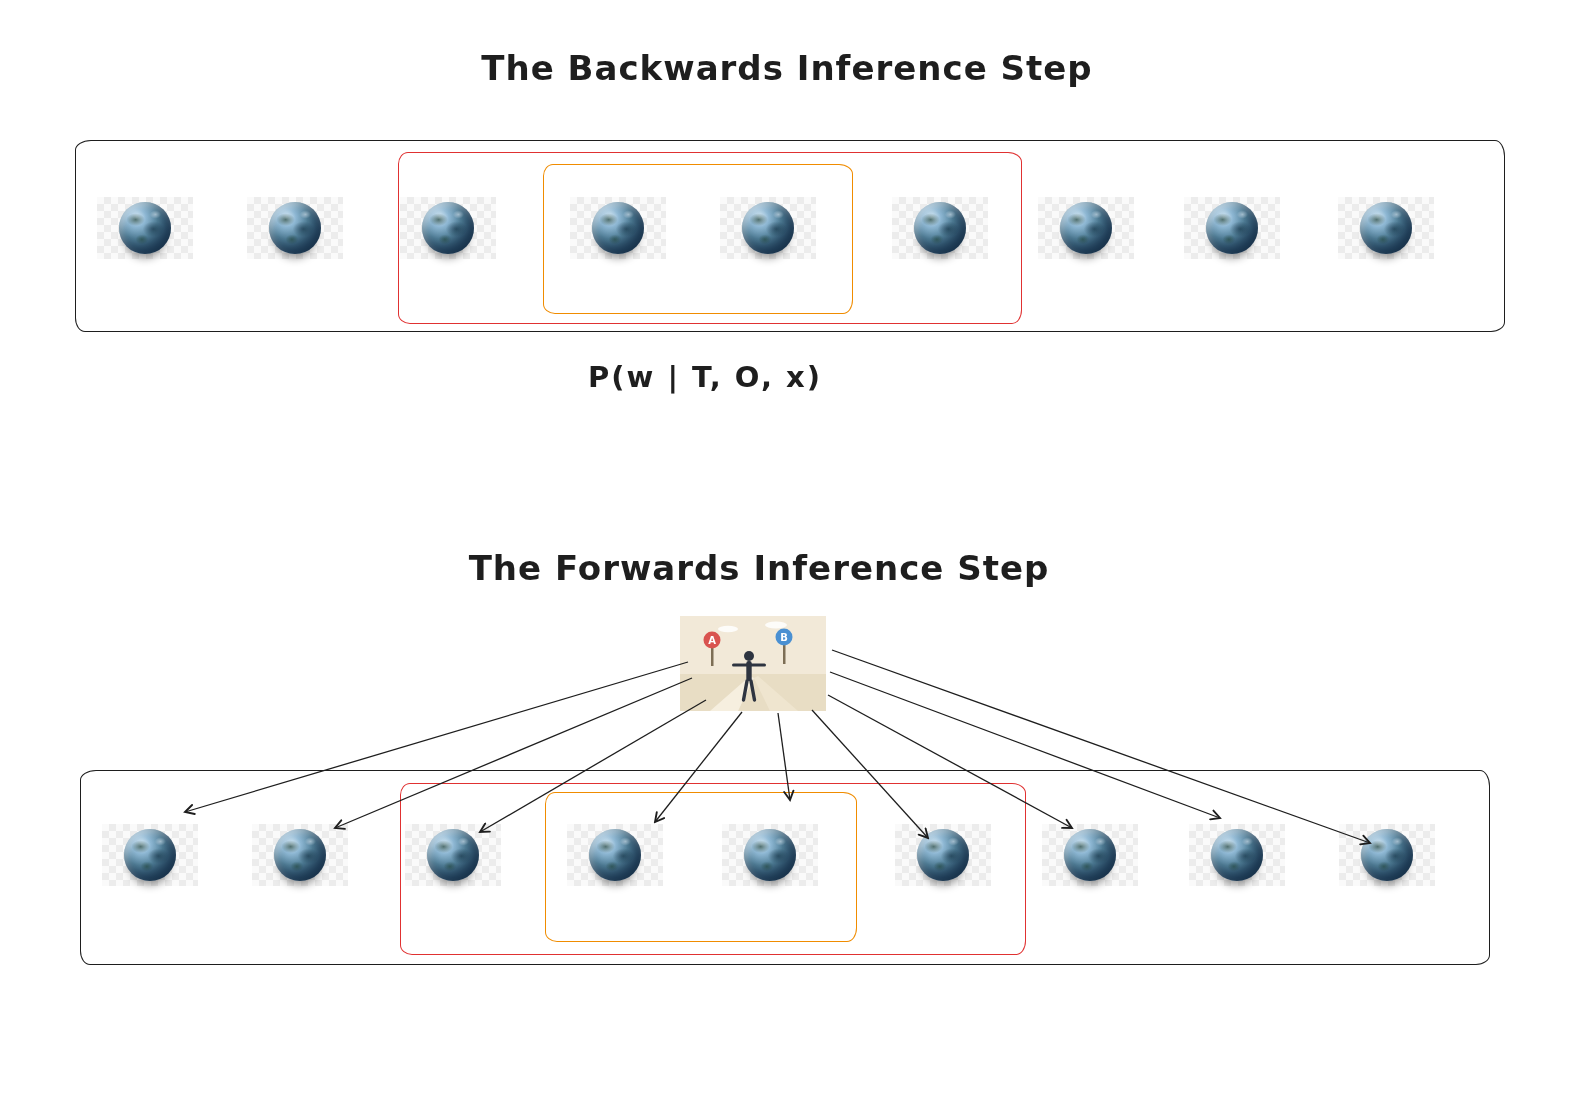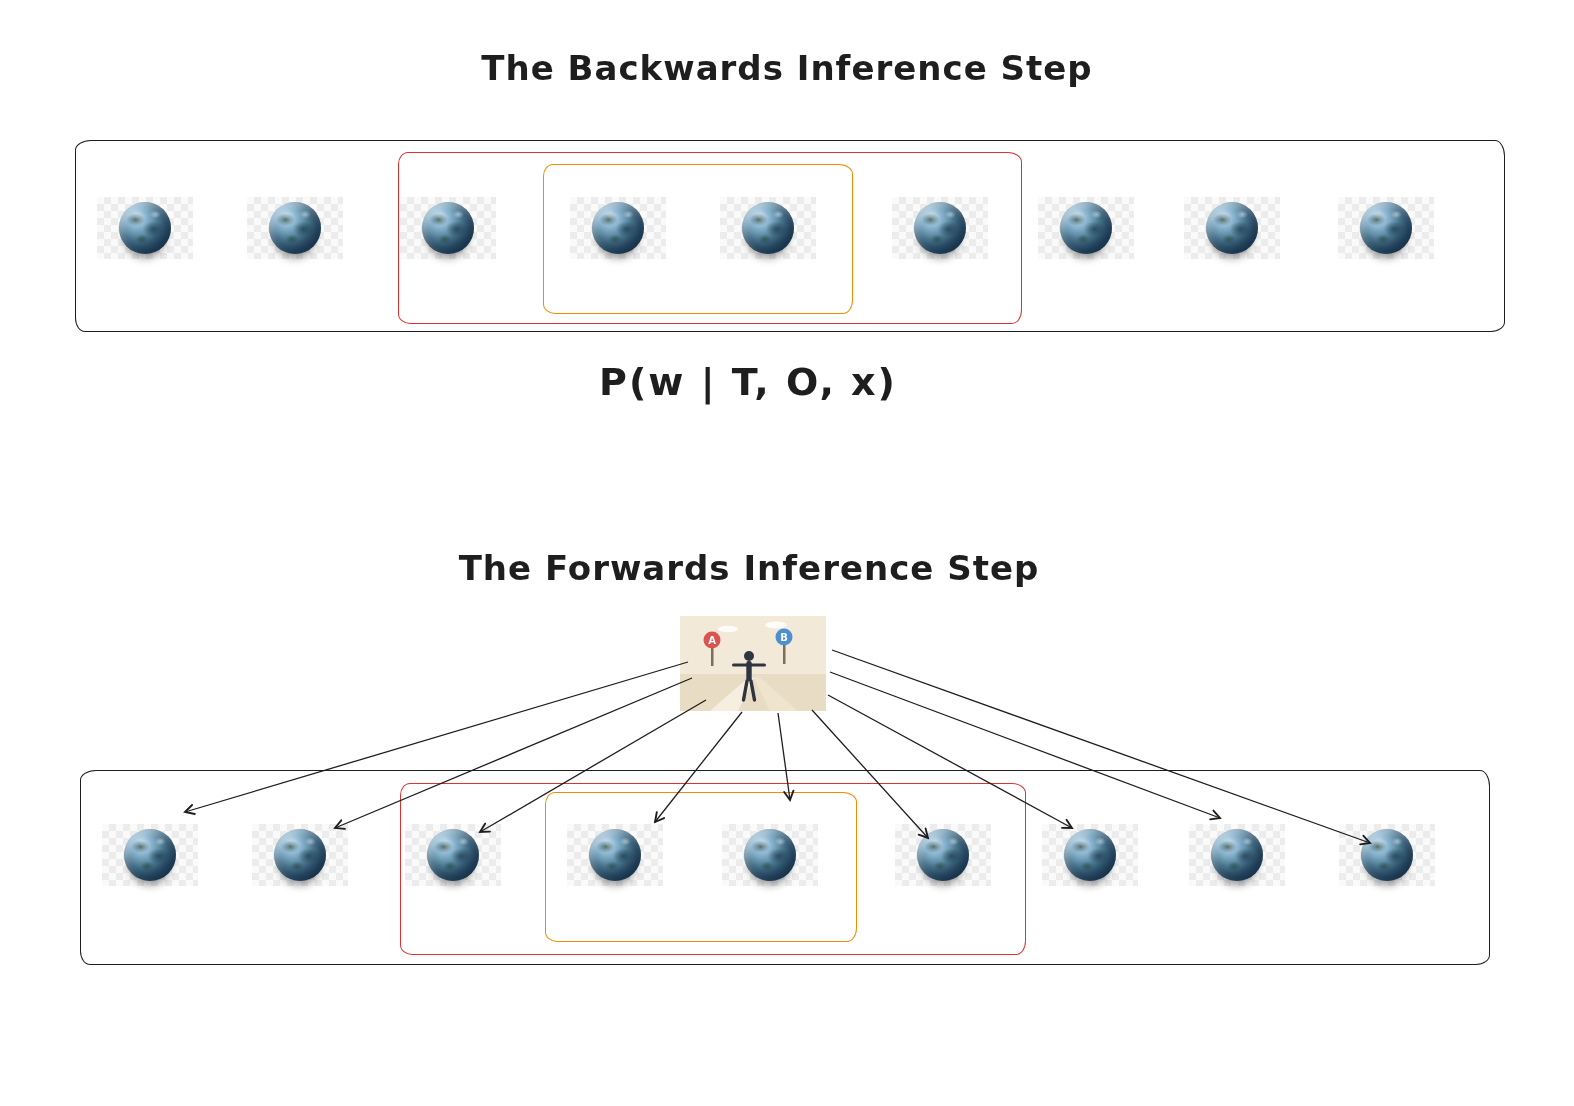--- a/index.html
+++ b/index.html
@@ -35,21 +35,21 @@
     font-size: 34px;
     font-weight: 600;
     letter-spacing: 1px;
   }
   .formula {
     position: absolute;
     text-align: center;
     letter-spacing: 2px;
     font-weight: 600;
   }
-  .formula-1 { font-size: 38px; padding-left: 43px; }
+  .formula-1 { font-size: 29px; }
   .formula-2 { font-size: 46px; font-weight: 700; }
 
   
   .tile {
     position: absolute;
     width: 96px;
     height: 62px;
     display: flex;
     align-items: center;
     justify-content: center;
@@ -131,21 +131,21 @@
     <div class="tile" style="left:1184px">
         <div class="globe"></div>
       </div>
     <div class="tile" style="left:1338px">
         <div class="globe"></div>
       </div>
   </div>
 
   <div class="formula formula-1" style="left:0; top:360px; width:1410px;">P(w | T, O, x)</div>
 
-  <div class="title" style="left:1px; top:548px; width:1496px;">The Forwards Inference Step</div>
+  <div class="title" style="left:11px; top:548px; width:1496px;">The Forwards Inference Step</div>
 
   <svg class="crossroads" viewBox="0 0 146 95">
     <rect x="0" y="0" width="146" height="95" fill="#f2e9d8"></rect>
     <rect x="0" y="58" width="146" height="37" fill="#e8ddc4"></rect>
     <path d="M70,60 L30,95 L58,95 L74,62 Z" fill="#f6efdf"></path>
     <path d="M78,60 L118,95 L90,95 L74,62 Z" fill="#efe5cf"></path>
     <ellipse cx="48" cy="13" rx="10" ry="3.2" fill="#ffffff" opacity="0.85"></ellipse>
     <ellipse cx="96" cy="9" rx="11" ry="3.5" fill="#ffffff" opacity="0.85"></ellipse>
 
     <rect x="31" y="30" width="2.5" height="20" fill="#7d6e55"></rect>

